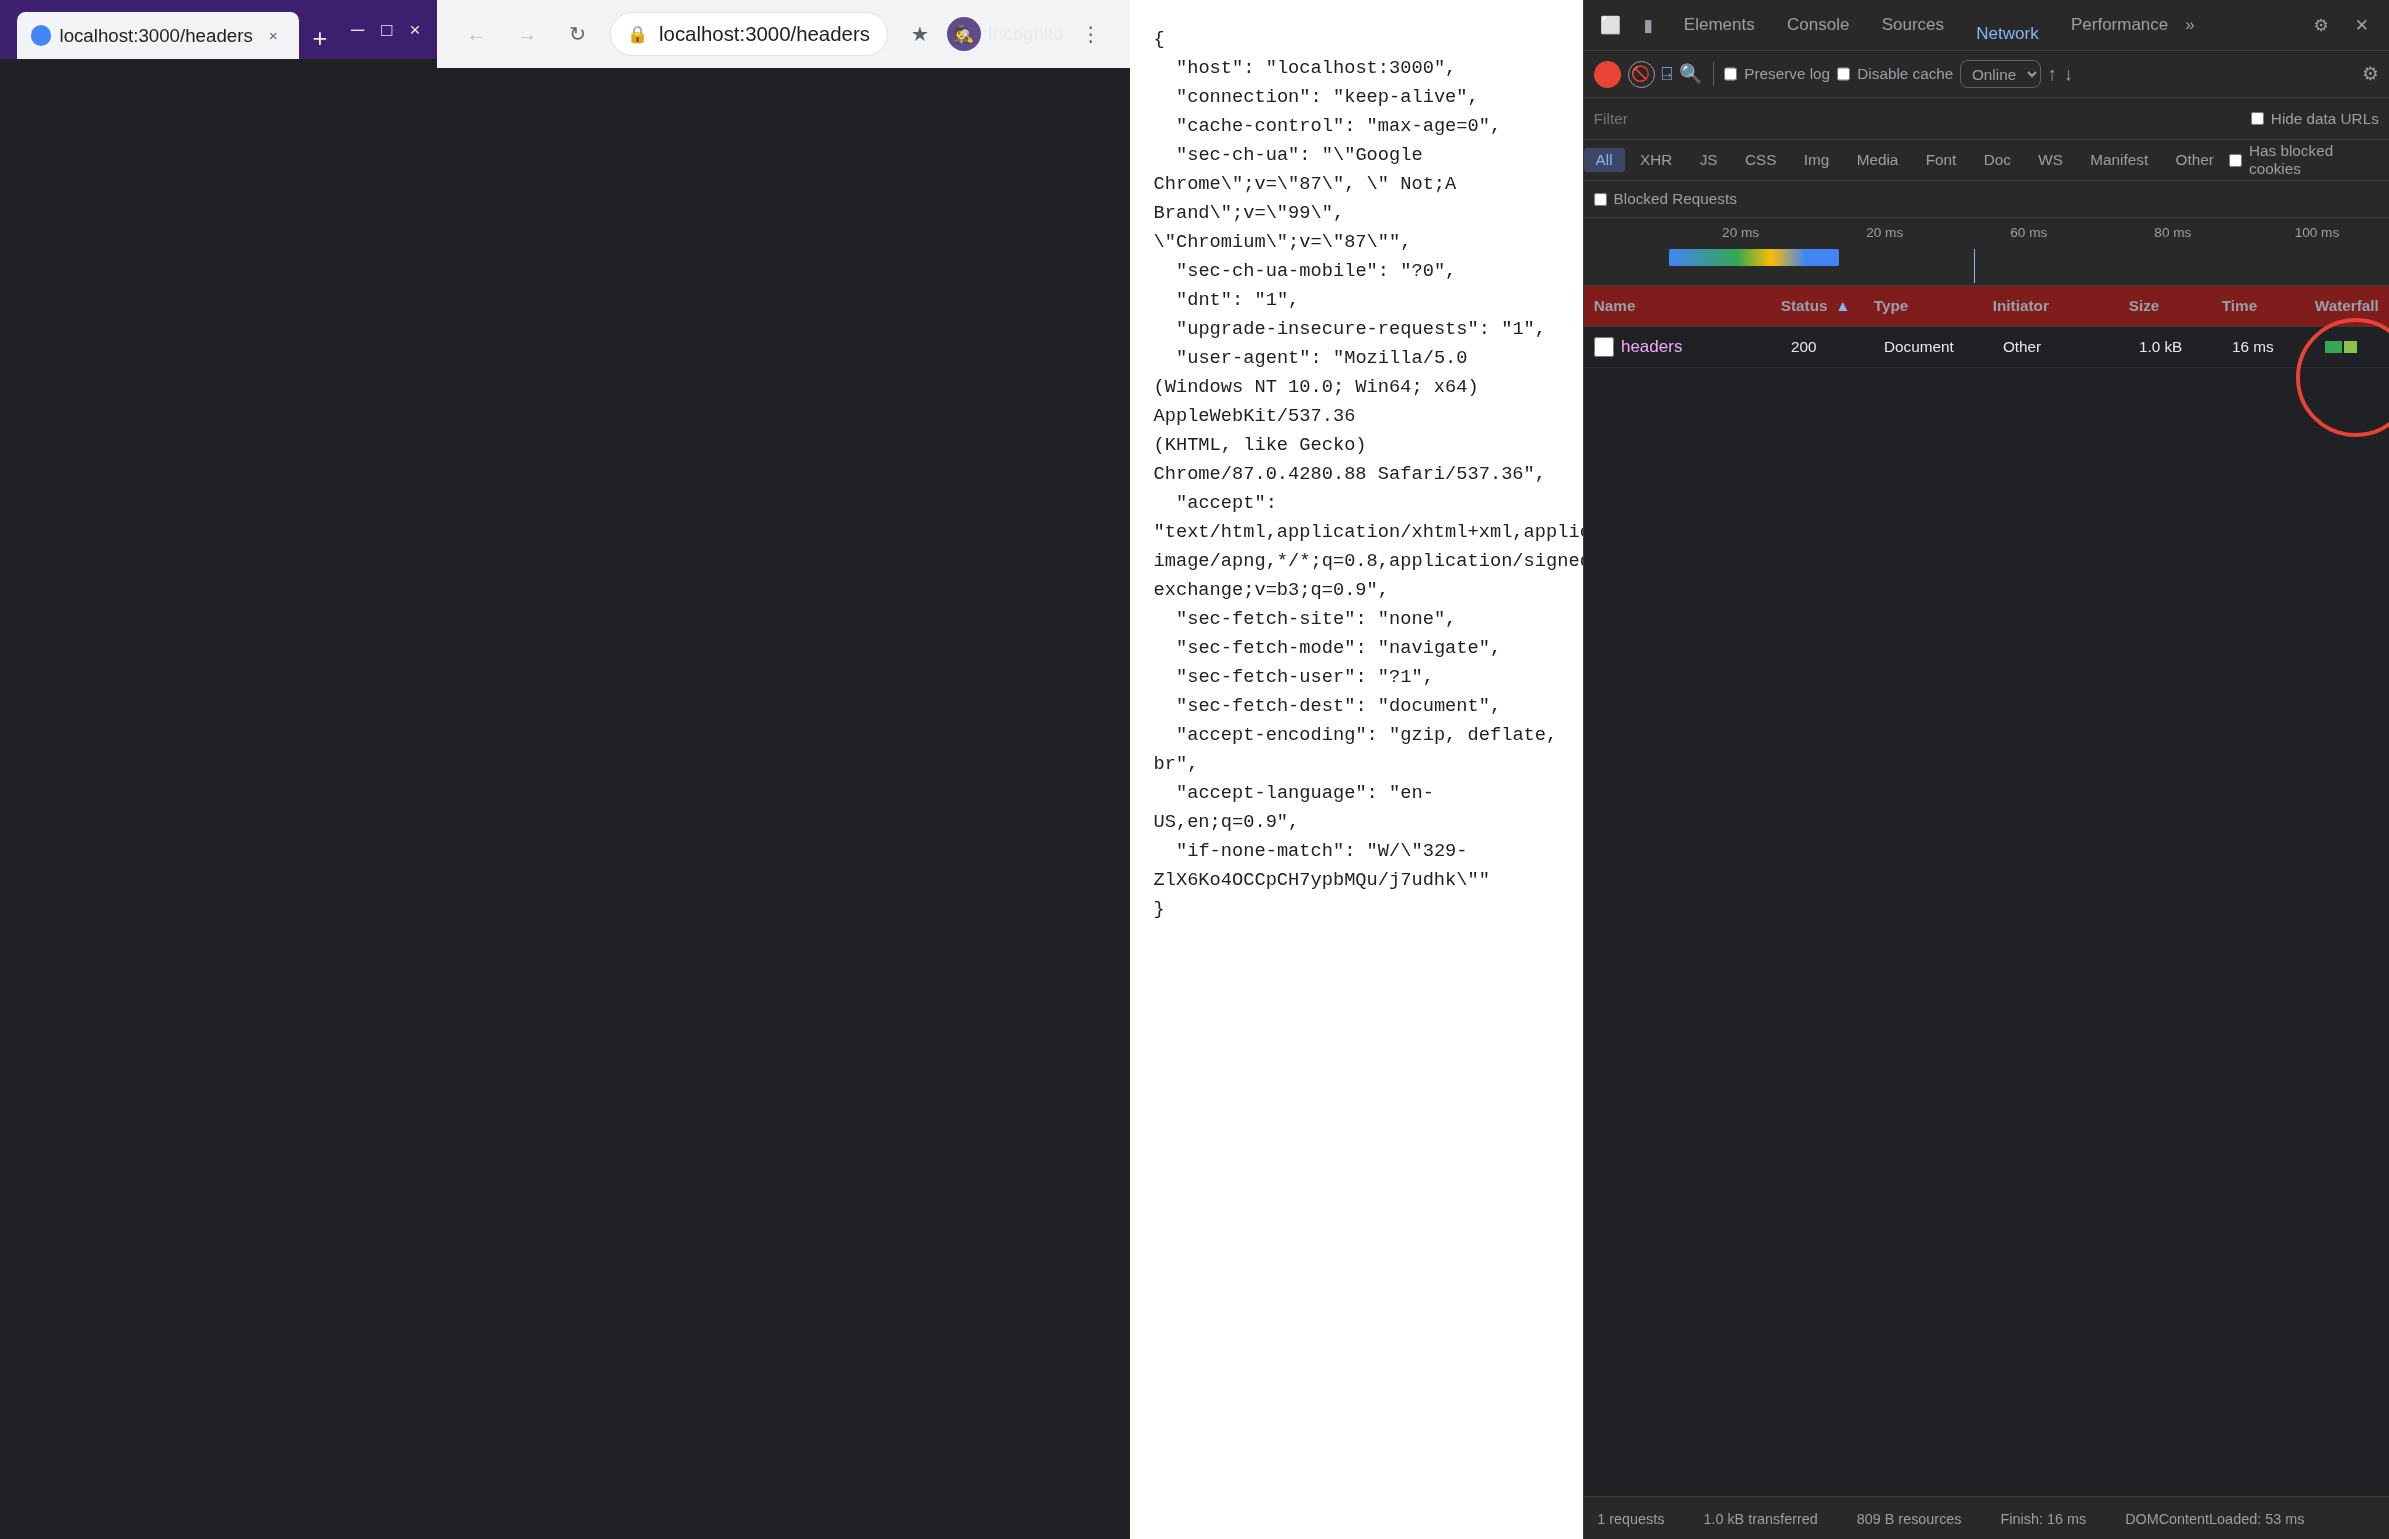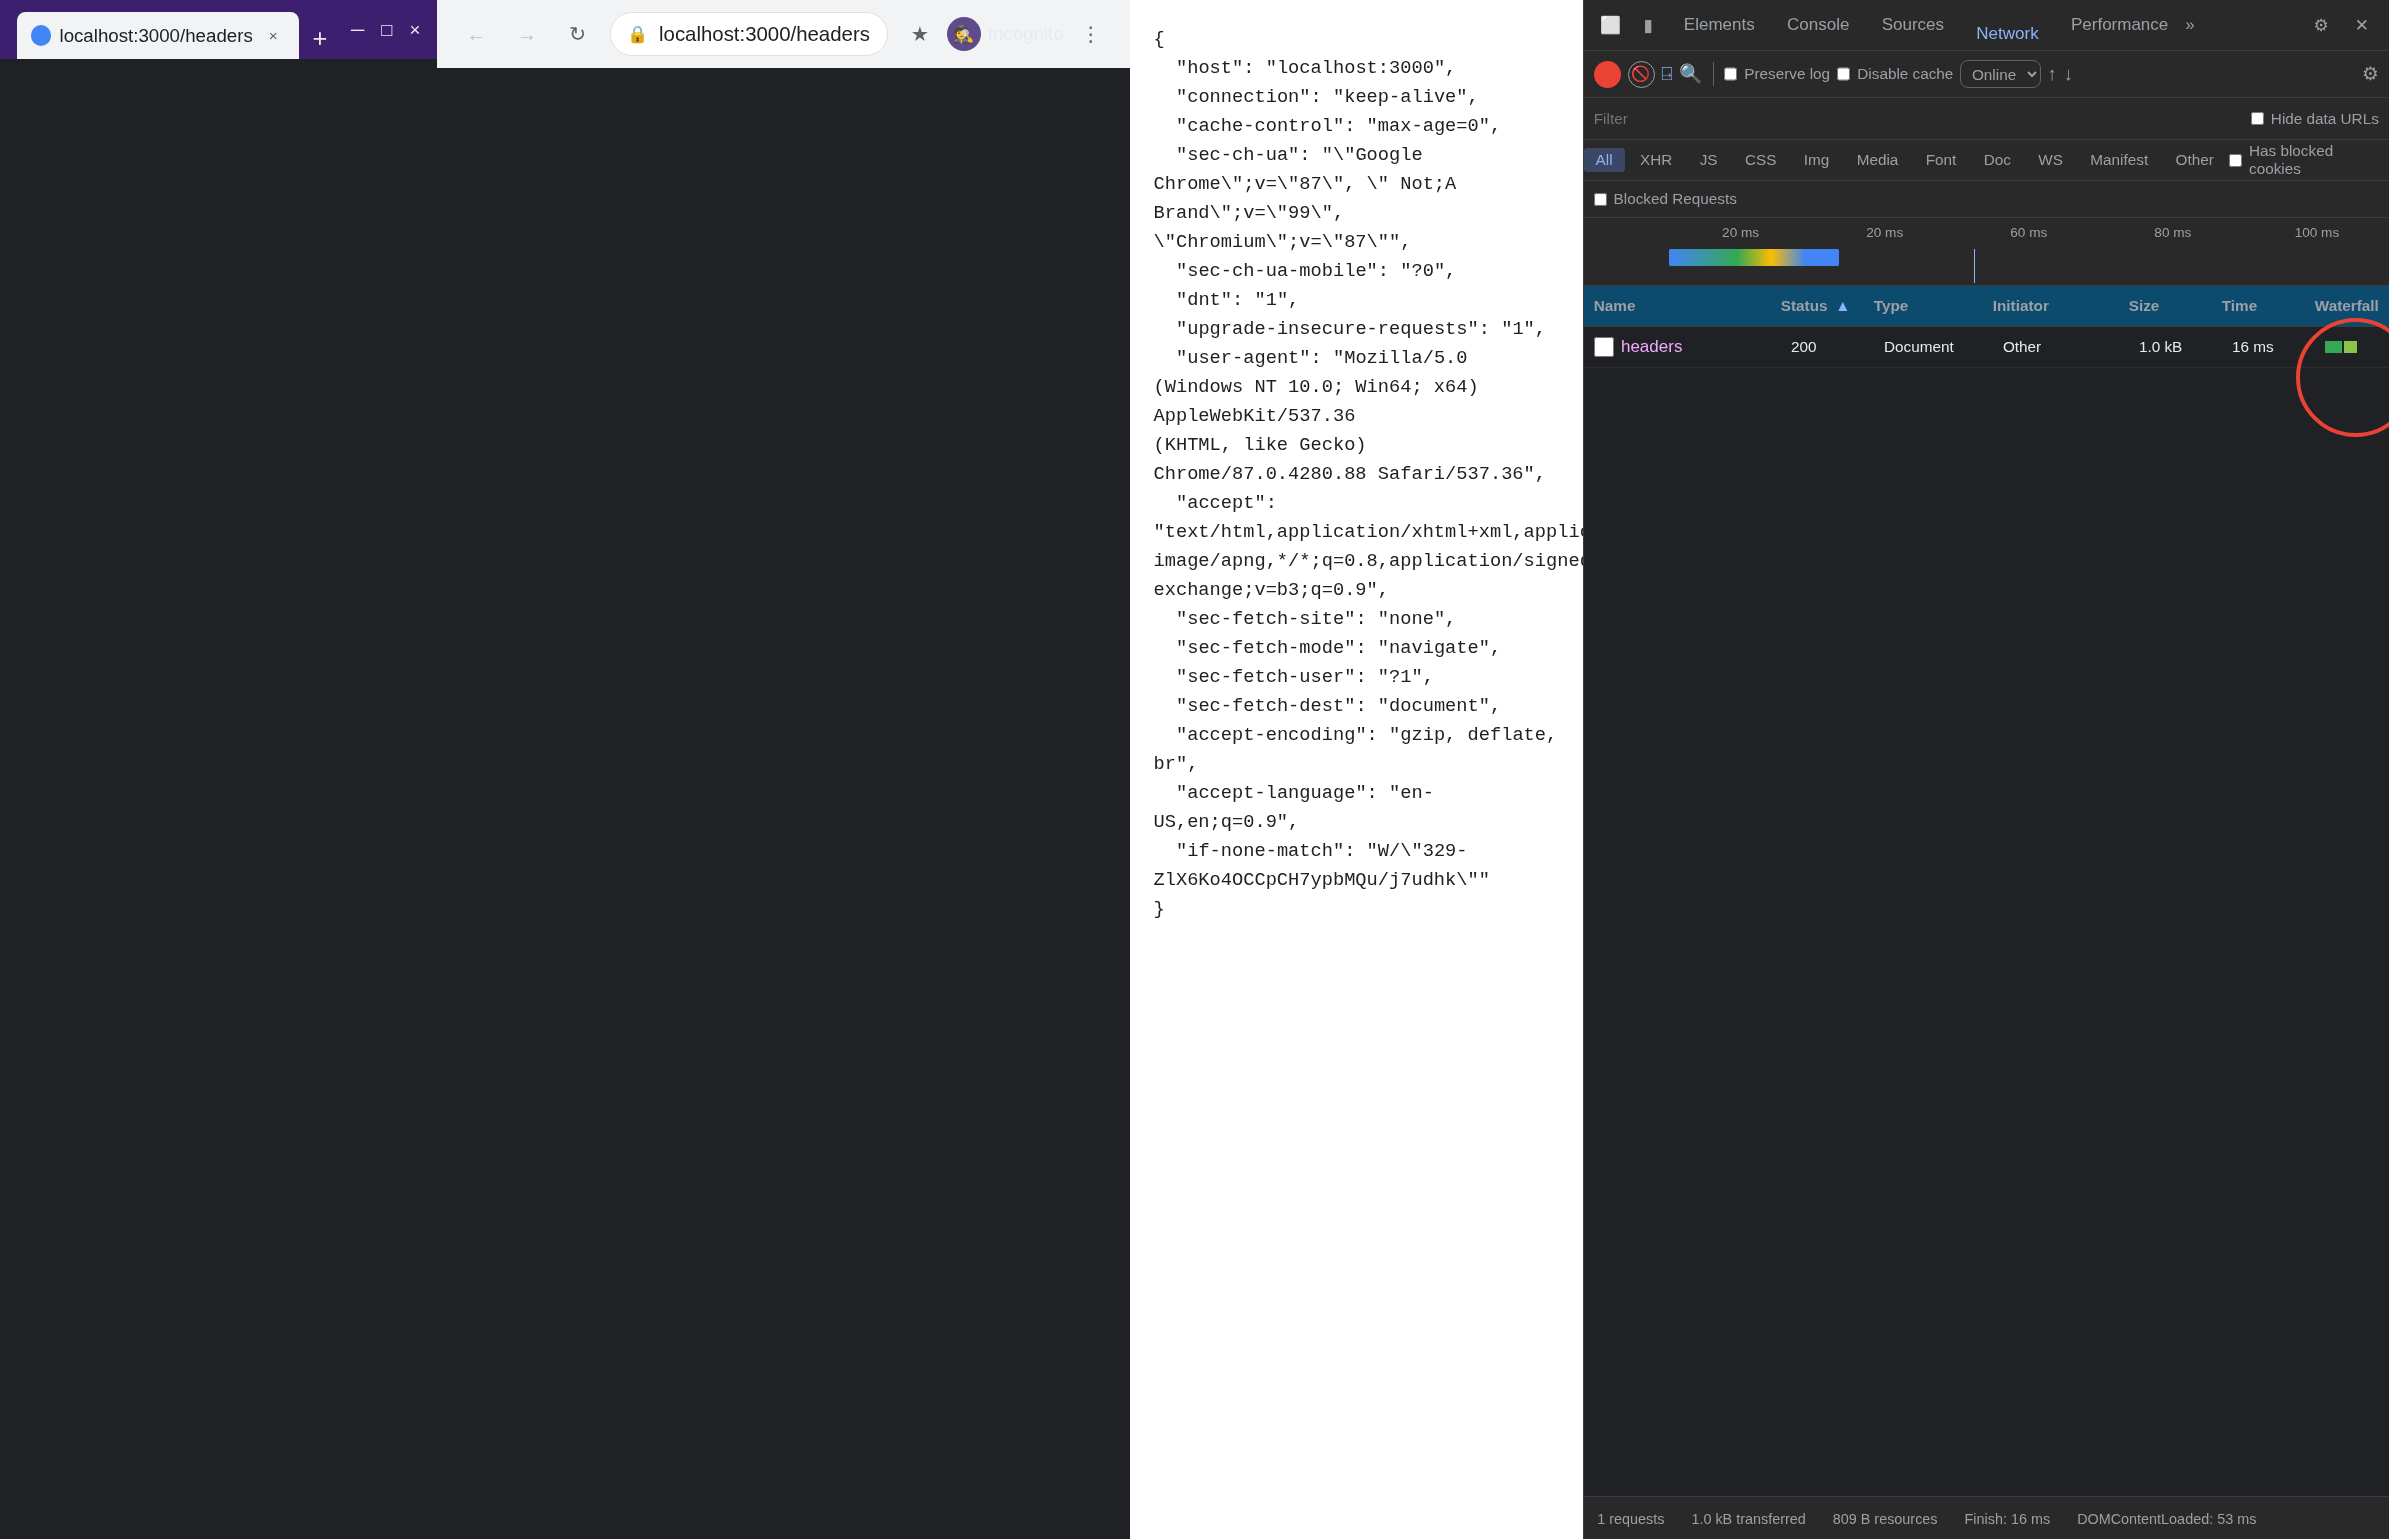--- a/index.html
+++ b/index.html
@@ -302,21 +302,21 @@
       height: 34px;
       background: #8ab4f8;
       left: 390px;
     }
 
     
     .table-header {
       display: flex;
       align-items: center;
       height: 41px;
-      background: #0c4a6e;
+      background: #7f1d1d;
       border-bottom: 0.8px solid #3c3c3c;
       padding: 0 10.2px;
     }
     .col-name { width: 187px; color: #9aa0a6; font-size: 15.3px; font-weight: 600; cursor: pointer; }
     .col-status { width: 93px; color: #9aa0a6; font-size: 15.3px; font-weight: 600; cursor: pointer; }
     .col-type { width: 119px; color: #9aa0a6; font-size: 15.3px; font-weight: 600; cursor: pointer; }
     .col-initiator { width: 136px; color: #9aa0a6; font-size: 15.3px; font-weight: 600; cursor: pointer; }
     .col-size { width: 93px; color: #9aa0a6; font-size: 15.3px; font-weight: 600; cursor: pointer; }
     .col-time { width: 93px; color: #9aa0a6; font-size: 15.3px; font-weight: 600; cursor: pointer; }
     .col-waterfall { flex: 1; color: #9aa0a6; font-size: 15.3px; font-weight: 600; cursor: pointer; }
@@ -345,21 +345,21 @@
     .wf-lime { width: 13.6px; height: 12px; background: #8bc34a; }
 
     
     .devtools-statusbar {
       background: #292929;
       height: 44px;
       border-top: 0.8px solid #3c3c3c;
       display: flex;
       align-items: center;
       padding: 0 13.6px;
-      gap: 27px;
+      gap: 39px;
     }
     .status-item { color: #9aa0a6; font-size: 14.4px; white-space: nowrap; }
 
     
     .red-circle {
       position: absolute;
       width: 119px;
       height: 119px;
       border: 4.2px solid #ea4335;
       border-radius: 50%;

